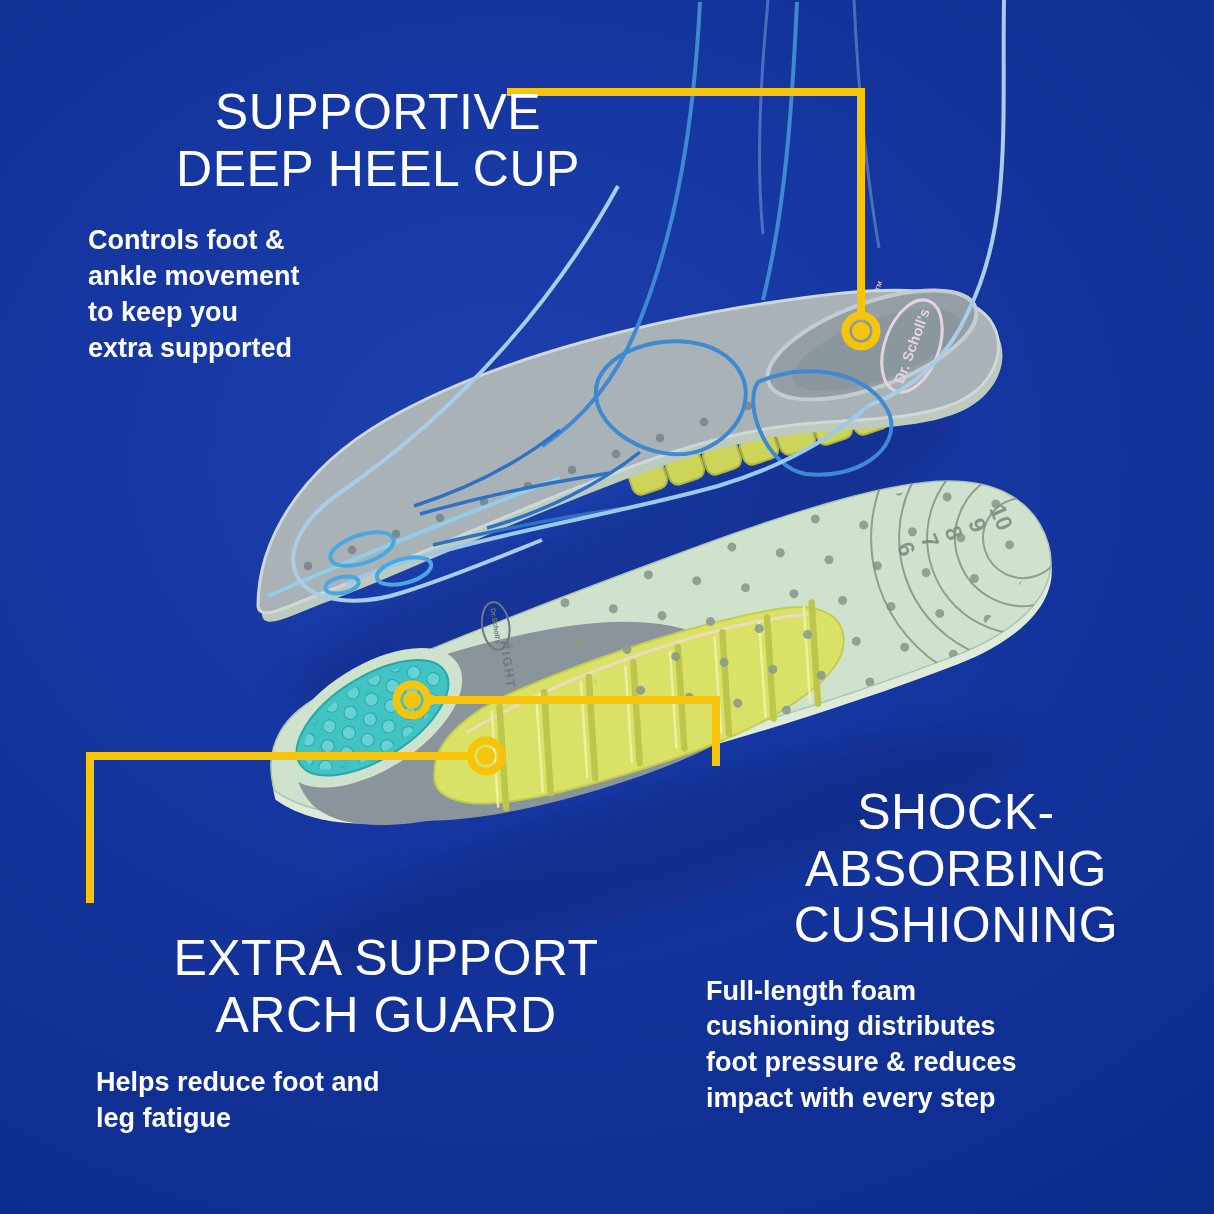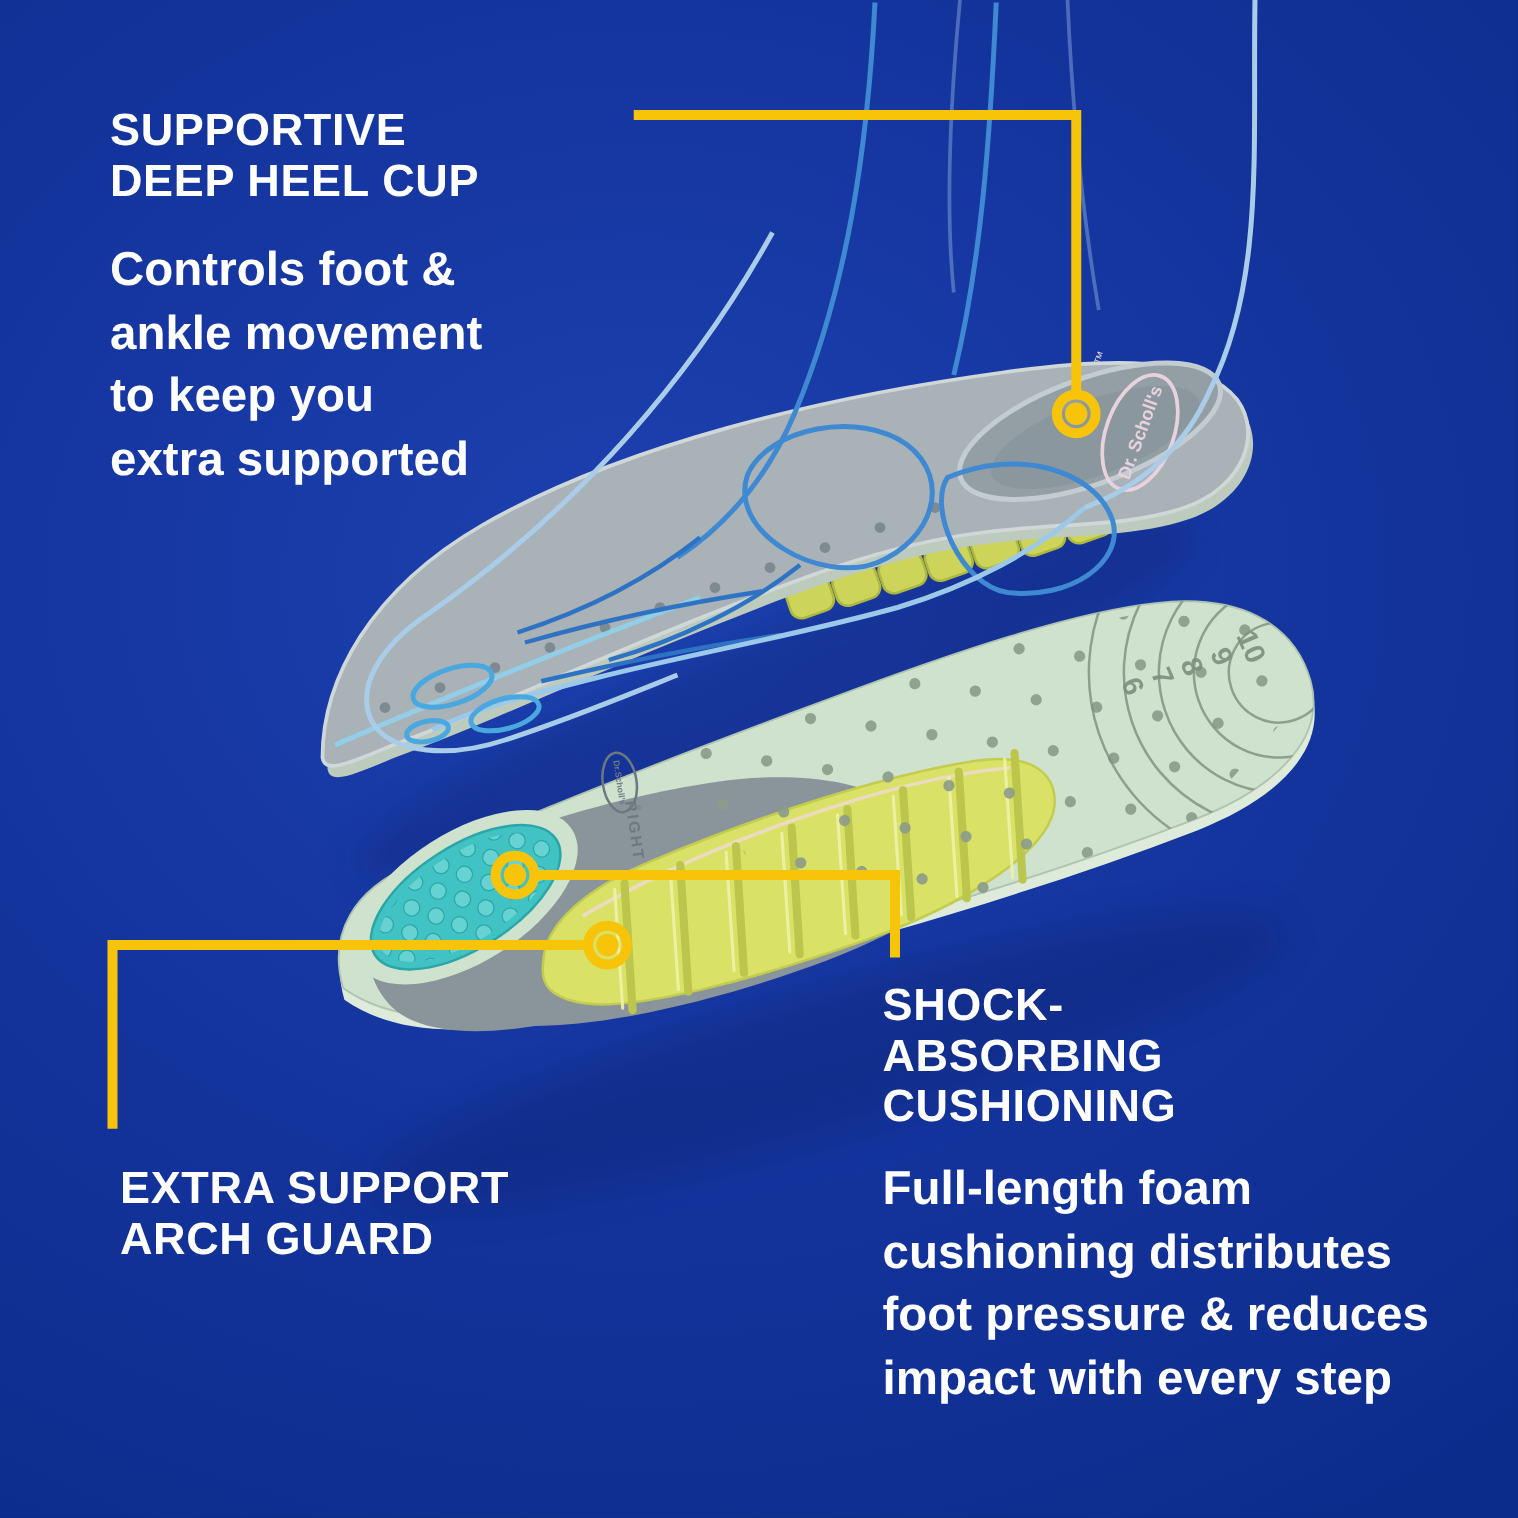--- a/index.html
+++ b/index.html
@@ -4,25 +4,25 @@
 <style>
   html,body{margin:0;padding:0;background:#0C2C8C;}
   .canvas{
     position:relative;width:1214px;height:1214px;overflow:hidden;
     background:radial-gradient(90% 75% at 42% 38%, #1D41B0 0%, #14349D 52%, #0C2C8C 100%);
     font-family:"Liberation Sans", sans-serif;
   }
   svg{position:absolute;inset:0;display:block;}
   .callout{position:absolute;color:#fff;}
   .callout h2{
-    margin:0;font-size:36px;line-height:1.13;font-weight:700;
-    letter-spacing:.5px;white-space:pre-line;
+    margin:0;font-size:50px;line-height:1.13;font-weight:400;
+    letter-spacing:.5px;white-space:pre-line;text-align:center;
   }
   .callout p{
-    margin:0;font-size:38px;line-height:1.33;font-weight:700;
+    margin:0;font-size:27px;line-height:1.33;font-weight:700;
     white-space:pre-line;
   }
   .callout-heel{left:88px;top:84px;width:580px;}
   .callout-heel p{margin-top:26px;}
   .callout-arch{left:96px;top:930px;width:580px;}
   .callout-arch p{margin-top:22px;}
   .callout-shock{left:706px;top:784px;width:500px;}
   .callout-shock p{margin-top:20px;}
 </style>
 </head>
@@ -331,20 +331,22 @@
 DEEP HEEL CUP</h2>
   <p>Controls foot &amp;
 ankle movement
 to keep you
 extra supported</p>
 </div>
 
 <div class="callout callout-arch">
   <h2>EXTRA SUPPORT
 ARCH GUARD</h2>
+  <p>Helps reduce foot and
+leg fatigue</p>
 </div>
 
 <div class="callout callout-shock">
   <h2>SHOCK-
 ABSORBING
 CUSHIONING</h2>
   <p>Full-length foam
 cushioning distributes
 foot pressure &amp; reduces
 impact with every step</p>

